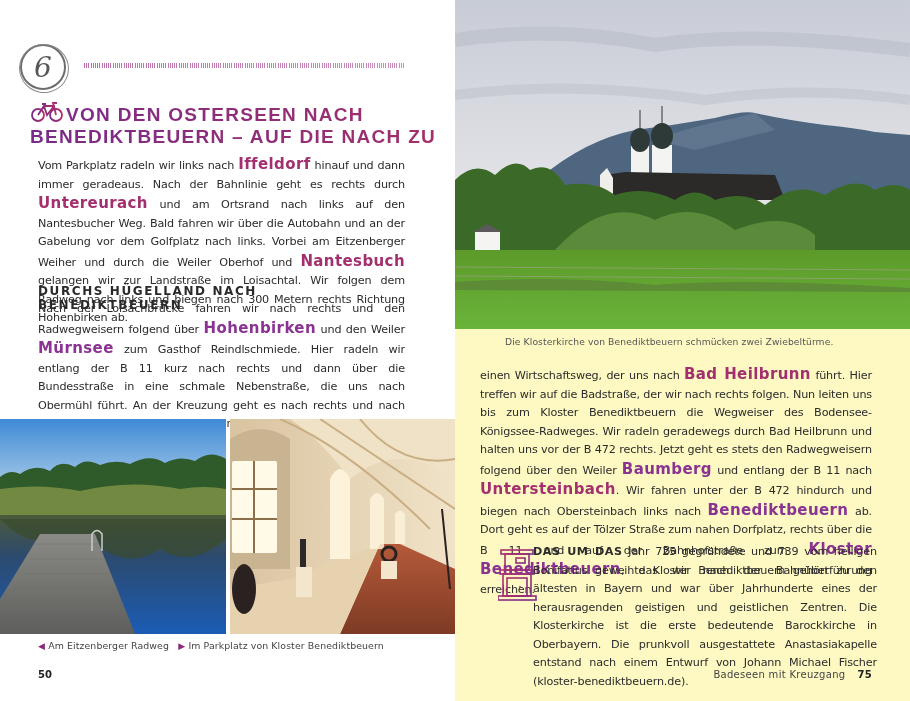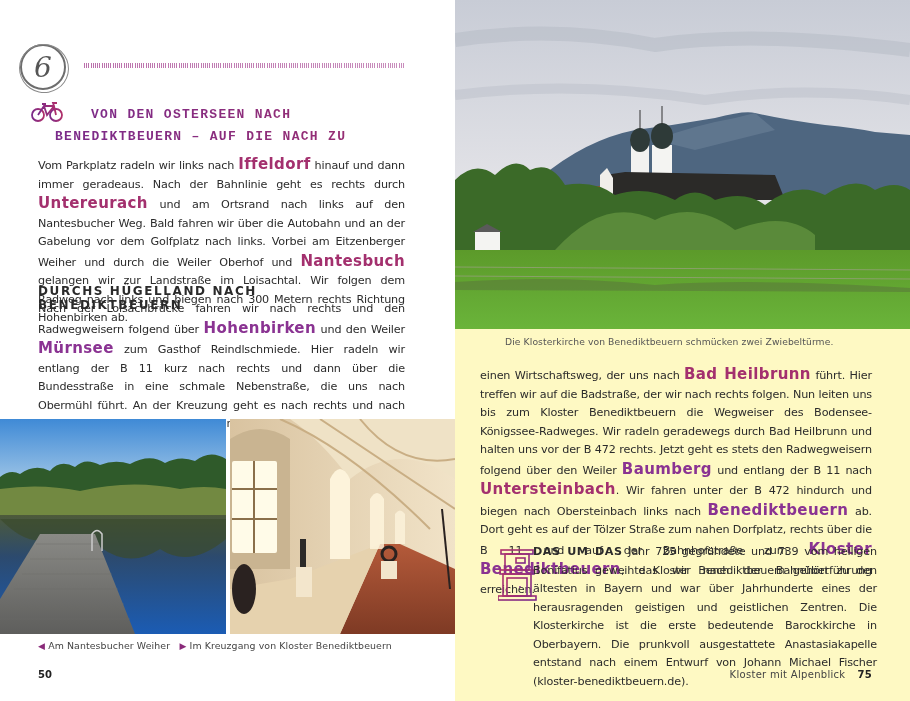--- a/index.html
+++ b/index.html
@@ -25,24 +25,24 @@
     background: repeating-linear-gradient(90deg, #b0589e 0 1px, transparent 1px 2.2px);
     opacity: .85;
   }
   .deco-line::after {
     content: ""; position: absolute; inset: 0;
     background: linear-gradient(90deg, rgba(255,255,255,0) 0%, rgba(255,255,255,0.2) 100%);
   }
 
   .title {
     position: absolute; left: 30px; top: 104px; width: 410px;
-    font-family: Liberation Mono, monospace; font-size: 13px; font-weight: bold;
+    font-family: Liberation Sans, sans-serif; font-size: 19px; font-weight: bold;
     letter-spacing: 1.3px; line-height: 22px; color: #8a2a7a;
     background: linear-gradient(90deg, #7a2a8a 0%, #a2306a 100%);
-    -webkit-background-clip: text; background-clip: text; margin-left: 25px; -webkit-text-fill-color: transparent;
+    -webkit-background-clip: text; background-clip: text; -webkit-text-fill-color: transparent;
   }
   .title .line { display: block; }
   .title .line1 { padding-left: 36px; }
   .bike-icon { position: absolute; left: 30px; top: 101px; width: 34px; height: 22px; }
 
   .body-text {
     font-size: 11.2px; line-height: 18.5px; color: #2b2b2b; text-align: justify;
     letter-spacing: -0.15px;
   }
   .body-text .place { color: #a3306e; font-weight: bold; letter-spacing: 0.4px; font-size: 15px; }
@@ -182,24 +182,24 @@
       <rect x="70" y="120" width="6" height="28" fill="#2c2a28"></rect>
       <rect x="66" y="148" width="16" height="30" fill="#f3e6cc"></rect>
       <circle cx="159" cy="135" r="7" fill="none" stroke="#2a2220" stroke-width="3"></circle>
       <rect x="151" y="142" width="16" height="18" fill="#f3e6cc"></rect>
       <line x1="212" y1="90" x2="220" y2="170" stroke="#2a2220" stroke-width="2"></line>
     </svg>
   </div>
 
   <div class="caption-left">
     <span class="arrow">◀</span>
-    <span>Am Nantesbucher Weiher</span>
+    <span>Am Eitzenberger Radweg</span>
     &nbsp;
     <span class="arrow">▶</span>
-    <span>Im Kreuzgang von Kloster Benediktbeuern</span>
+    <span>Im Parkplatz von Kloster Benediktbeuern</span>
   </div>
 
   <div class="page-num-left">50</div>
 </div>
 
 <div class="page-right">
   <div class="photo photo-church">
     <svg width="455" height="329" viewBox="0 0 455 329" preserveAspectRatio="none">
       <defs>
         <linearGradient id="sky2" x1="0" y1="0" x2="0" y2="1">
@@ -261,16 +261,16 @@
       <rect x="0" y="49" width="38" height="4"></rect>
     </g>
     <circle cx="22" cy="40" r="0.9" fill="#7a2a8a"></circle>
   </svg>
 
   <p class="body-text info-box">
     <span class="lead">DAS UM DAS</span><span> Jahr 725 gegründete und 739 vom heiligen Boni­fatius geweihte Kloster Benediktbeuern gehört zu den ältesten in Bayern und war über Jahrhunderte eines der herausragen­den geistigen und geistlichen Zentren. Die Klosterkirche ist die erste bedeutende Barockkirche in Oberbayern. Die prunkvoll ausgestattete Anastasiakapelle entstand nach einem Entwurf von Johann Michael Fischer (kloster-benediktbeuern.de).</span>
   </p>
 
   <div class="footer-right">
-    <span>Kloster mit Alpenblick</span>
+    <span>Badeseen mit Kreuzgang</span>
     <span class="num">75</span>
   </div>
 </div>
 
 </body></html>

